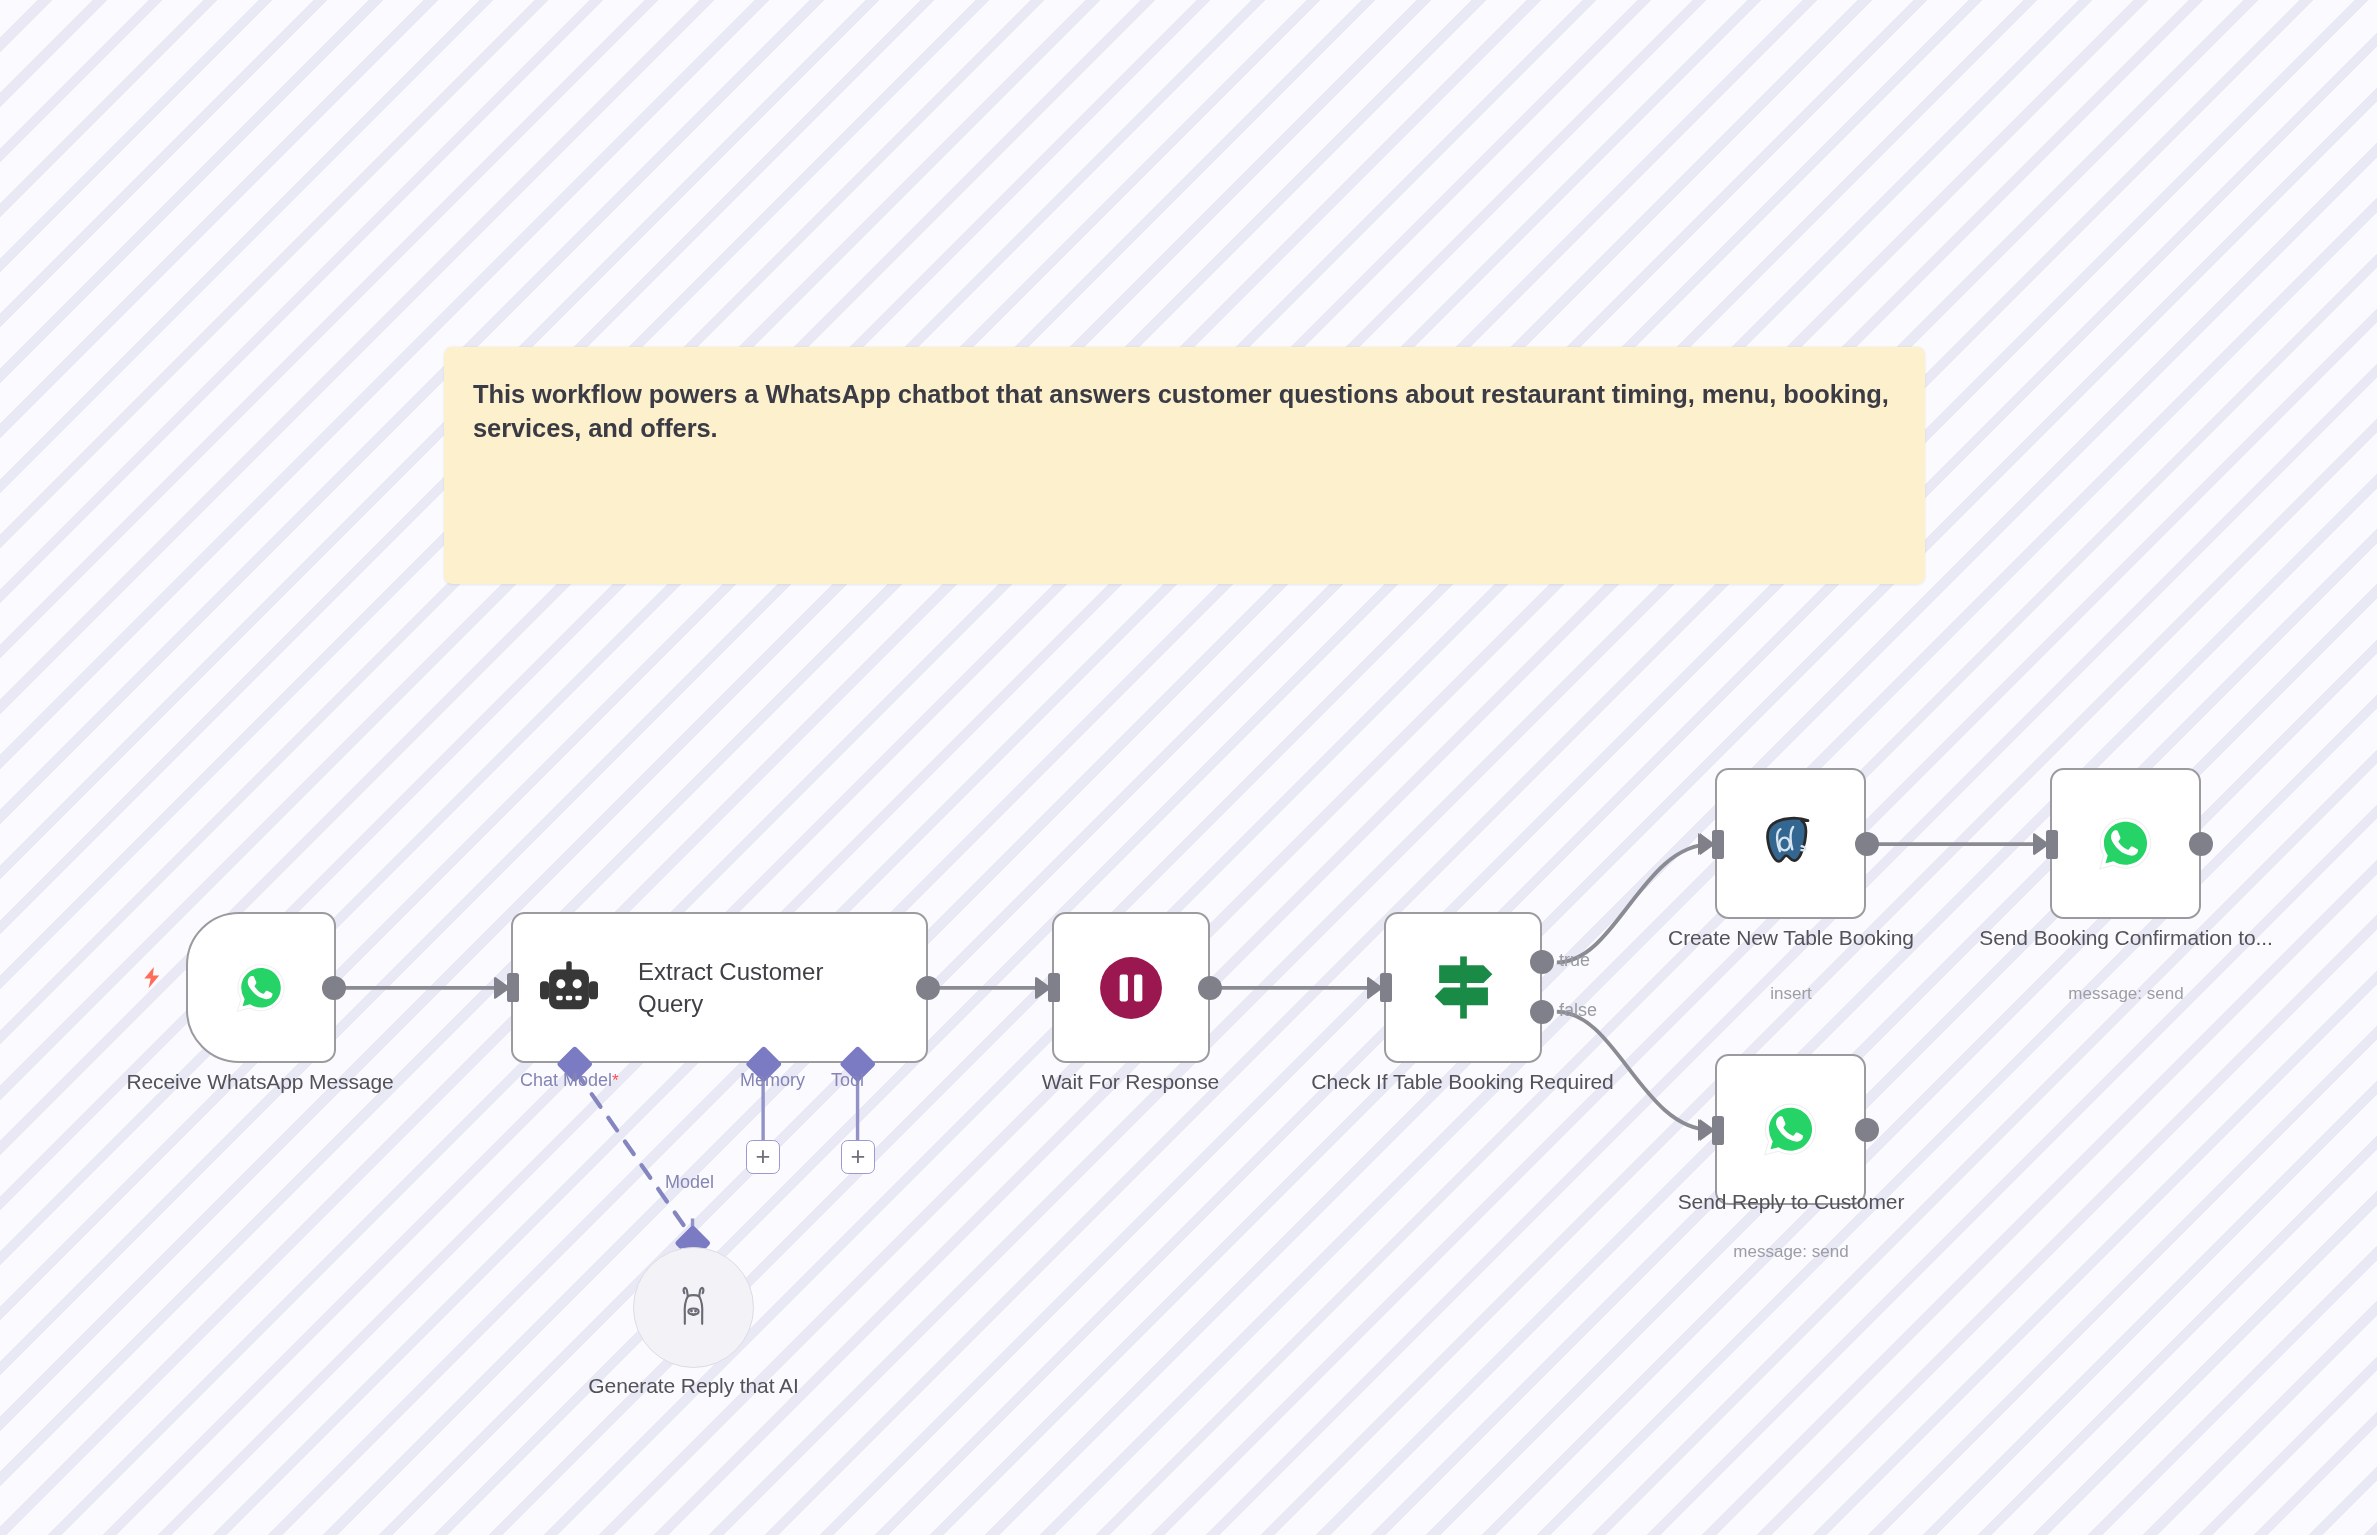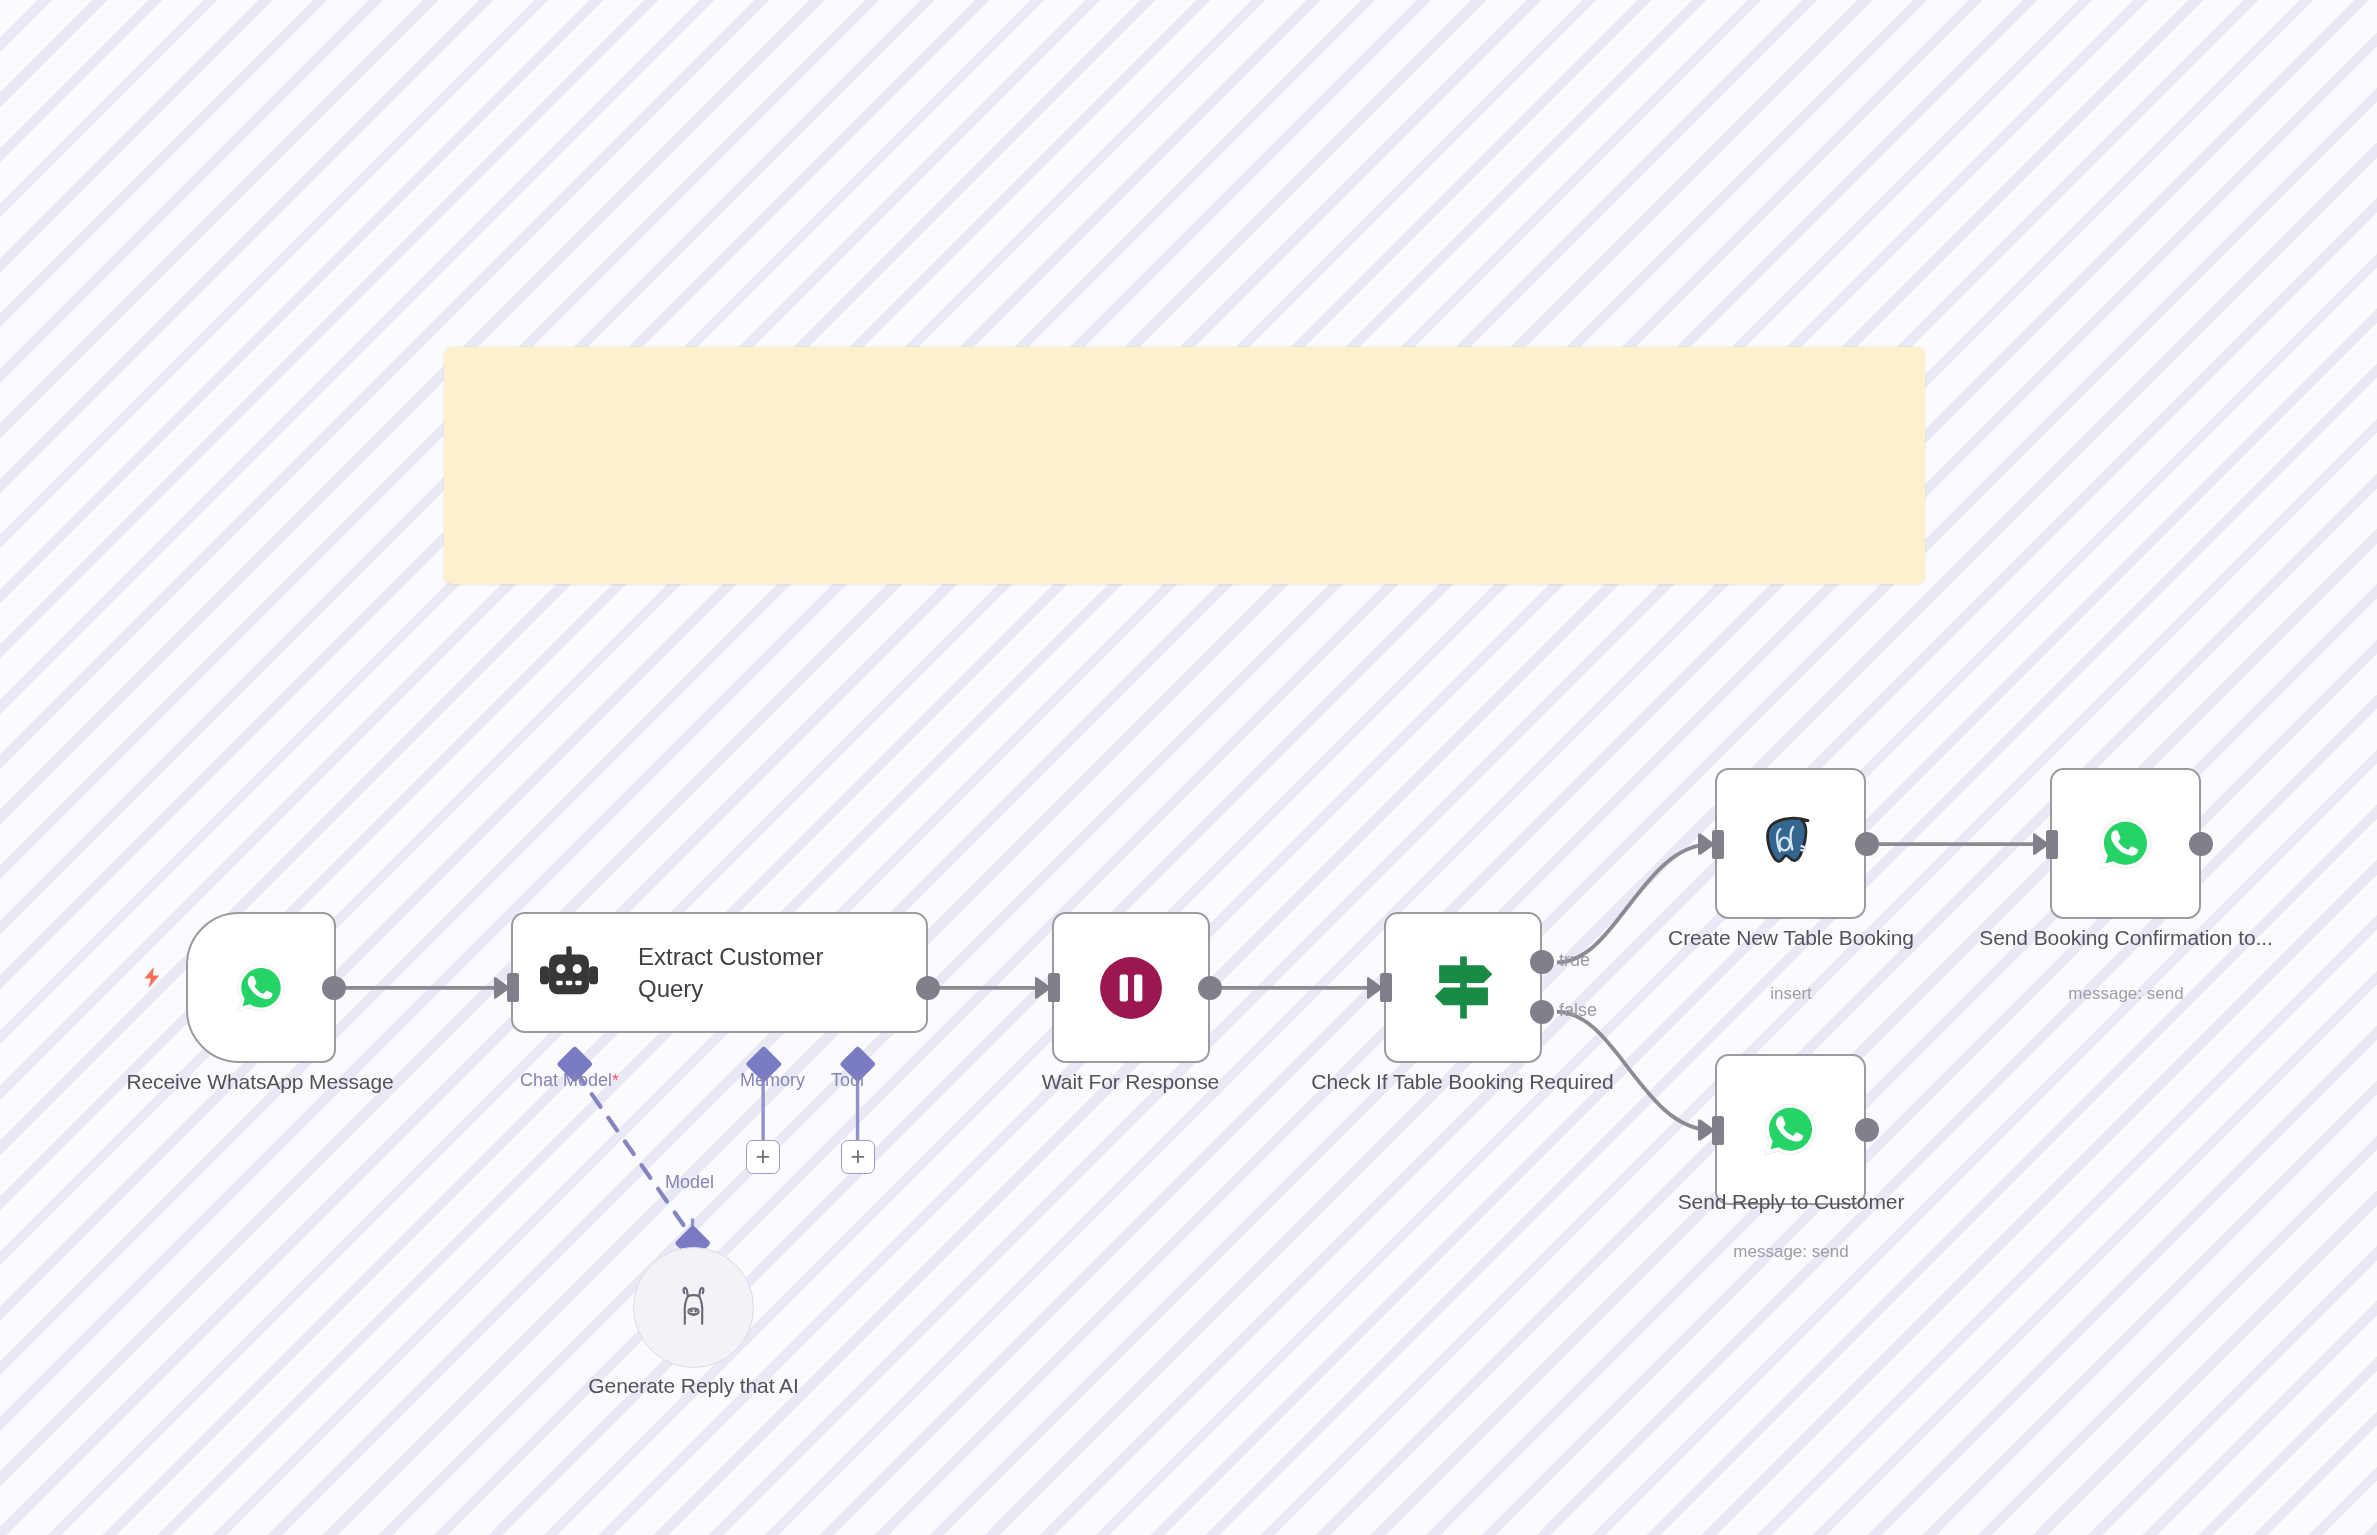--- a/index.html
+++ b/index.html
@@ -225,40 +225,41 @@
 
     <polygon points="582,1148 582,1174 600,1161" fill="#80808a"></polygon>
     <polygon points="1218,1148 1218,1174 1236,1161" fill="#80808a"></polygon>
     <polygon points="1608,1148 1608,1174 1626,1161" fill="#80808a"></polygon>
     <polygon points="1998,979 1998,1005 2016,992" fill="#80808a"></polygon>
     <polygon points="1998,1315 1998,1341 2016,1328" fill="#80808a"></polygon>
     <polygon points="2391,979 2391,1005 2409,992" fill="#80808a"></polygon>
   </svg>
 
   <div class="sticky">
+    <p>This workflow powers a WhatsApp chatbot that answers customer questions about restaurant timing, menu, booking, services, and offers.</p>
     <div class="gap"></div>
   </div>
 
   <span class="bolt">
     <svg viewBox="0 0 24 24" width="25.5" height="31">
       <path d="M14 2 L5 13 H11 L9 22 L19 10 H13 Z" fill="#ff6d5a"></path>
     </svg>
   </span>
 
   <div class="node trigger" style="left:186px; top:912px; width:150px; height:151px;">
     <svg class="wa-icon" viewBox="0 0 32 32">
       <path d="M16 2.7C8.7 2.7 2.8 8.6 2.8 15.9c0 2.3.6 4.5 1.7 6.4L2.5 29.3l7.2-1.9c1.9 1 4.1 1.6 6.3 1.6 7.3 0 13.2-5.9 13.2-13.2S23.3 2.7 16 2.7z" fill="#fff" stroke="#f0f0f0" stroke-width="0.6"></path>
       <path d="M16 4.6c6.2 0 11.3 5 11.3 11.3S22.2 27.2 16 27.2c-2.1 0-4.1-.6-5.8-1.6l-.4-.3-4.3 1.1 1.2-4.2-.3-.4a11.2 11.2 0 0 1-1.7-6C4.7 9.6 9.8 4.6 16 4.6z" fill="#25D366"></path>
       <path d="M12.1 9.8c-.3-.6-.5-.6-.8-.7h-.7c-.2 0-.6.1-1 .5-.3.4-1.2 1.2-1.2 2.9s1.3 3.4 1.4 3.6c.2.2 2.4 3.9 6 5.3 3 1.2 3.6 1 4.2.9.6 0 2-.8 2.3-1.6.3-.8.3-1.5.2-1.6-.1-.2-.3-.2-.7-.4-.3-.2-2-1-2.3-1.1-.3-.1-.5-.2-.8.2-.2.3-.8 1.1-1 1.3-.2.2-.4.3-.7.1-.3-.2-1.4-.5-2.7-1.7-1-.9-1.7-2-1.9-2.3-.2-.3 0-.5.1-.7l.5-.6c.2-.2.2-.3.3-.6.1-.2 0-.4 0-.6 0-.1-.7-1.8-1-2.4z" fill="#fff"></path>
     </svg>
   </div>
   <div class="port-out" style="left:322px; top:976px;"></div>
   <div class="caption" style="left:100px; top:1069px; width:320px;">Receive WhatsApp Message</div>
 
-  <div class="node agent" style="left:511px; top:912px; width:417px; height:121px;gap:40px;">
+  <div class="node agent" style="left:511px; top:912px; width:417px; height:151px;gap:40px;">
     <svg class="robot-icon" viewBox="0 0 64 58">
       <rect x="29" y="0" width="6" height="11" rx="2" fill="#373737"></rect>
       <rect x="0" y="22" width="10" height="20" rx="4" fill="#373737"></rect>
       <rect x="54" y="22" width="10" height="20" rx="4" fill="#373737"></rect>
       <rect x="10" y="9" width="44" height="44" rx="9" fill="#373737"></rect>
       <circle cx="23" cy="25" r="5" fill="#fff"></circle>
       <circle cx="41" cy="25" r="5" fill="#fff"></circle>
       <rect x="18" y="38" width="7" height="5" rx="1.5" fill="#fff"></rect>
       <rect x="28.5" y="38" width="7" height="5" rx="1.5" fill="#fff"></rect>
       <rect x="39" y="38" width="7" height="5" rx="1.5" fill="#fff"></rect>

